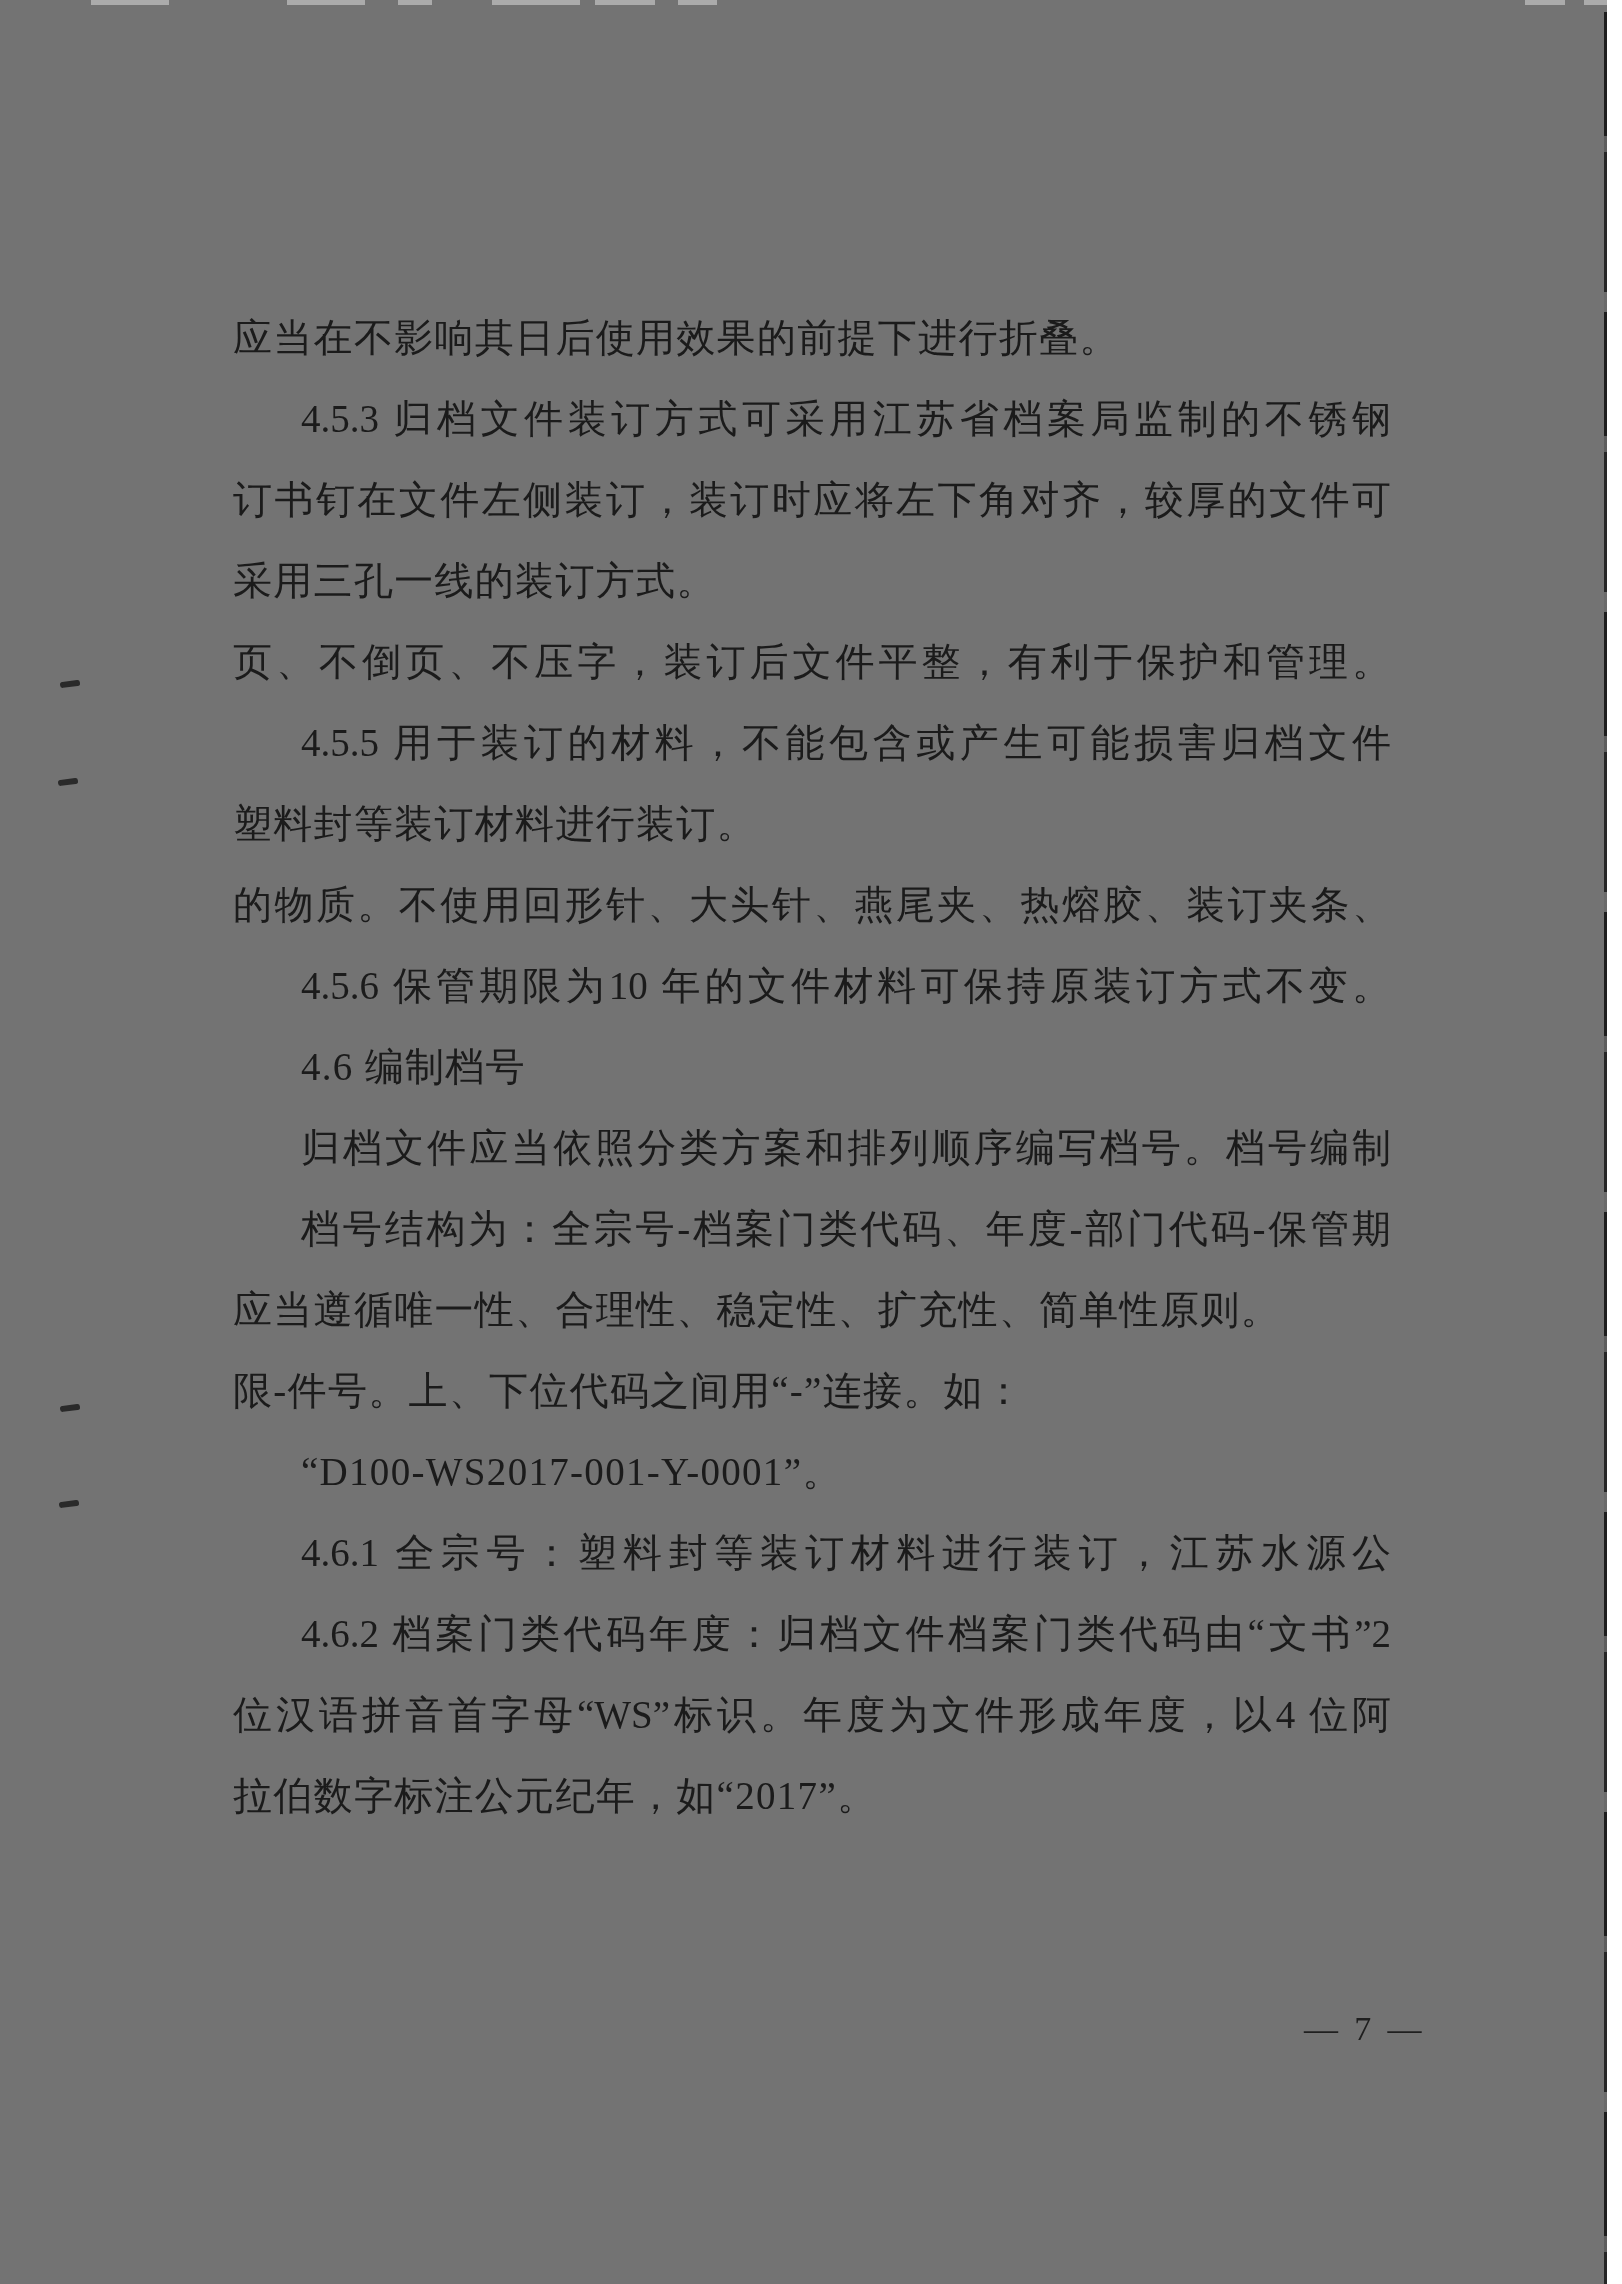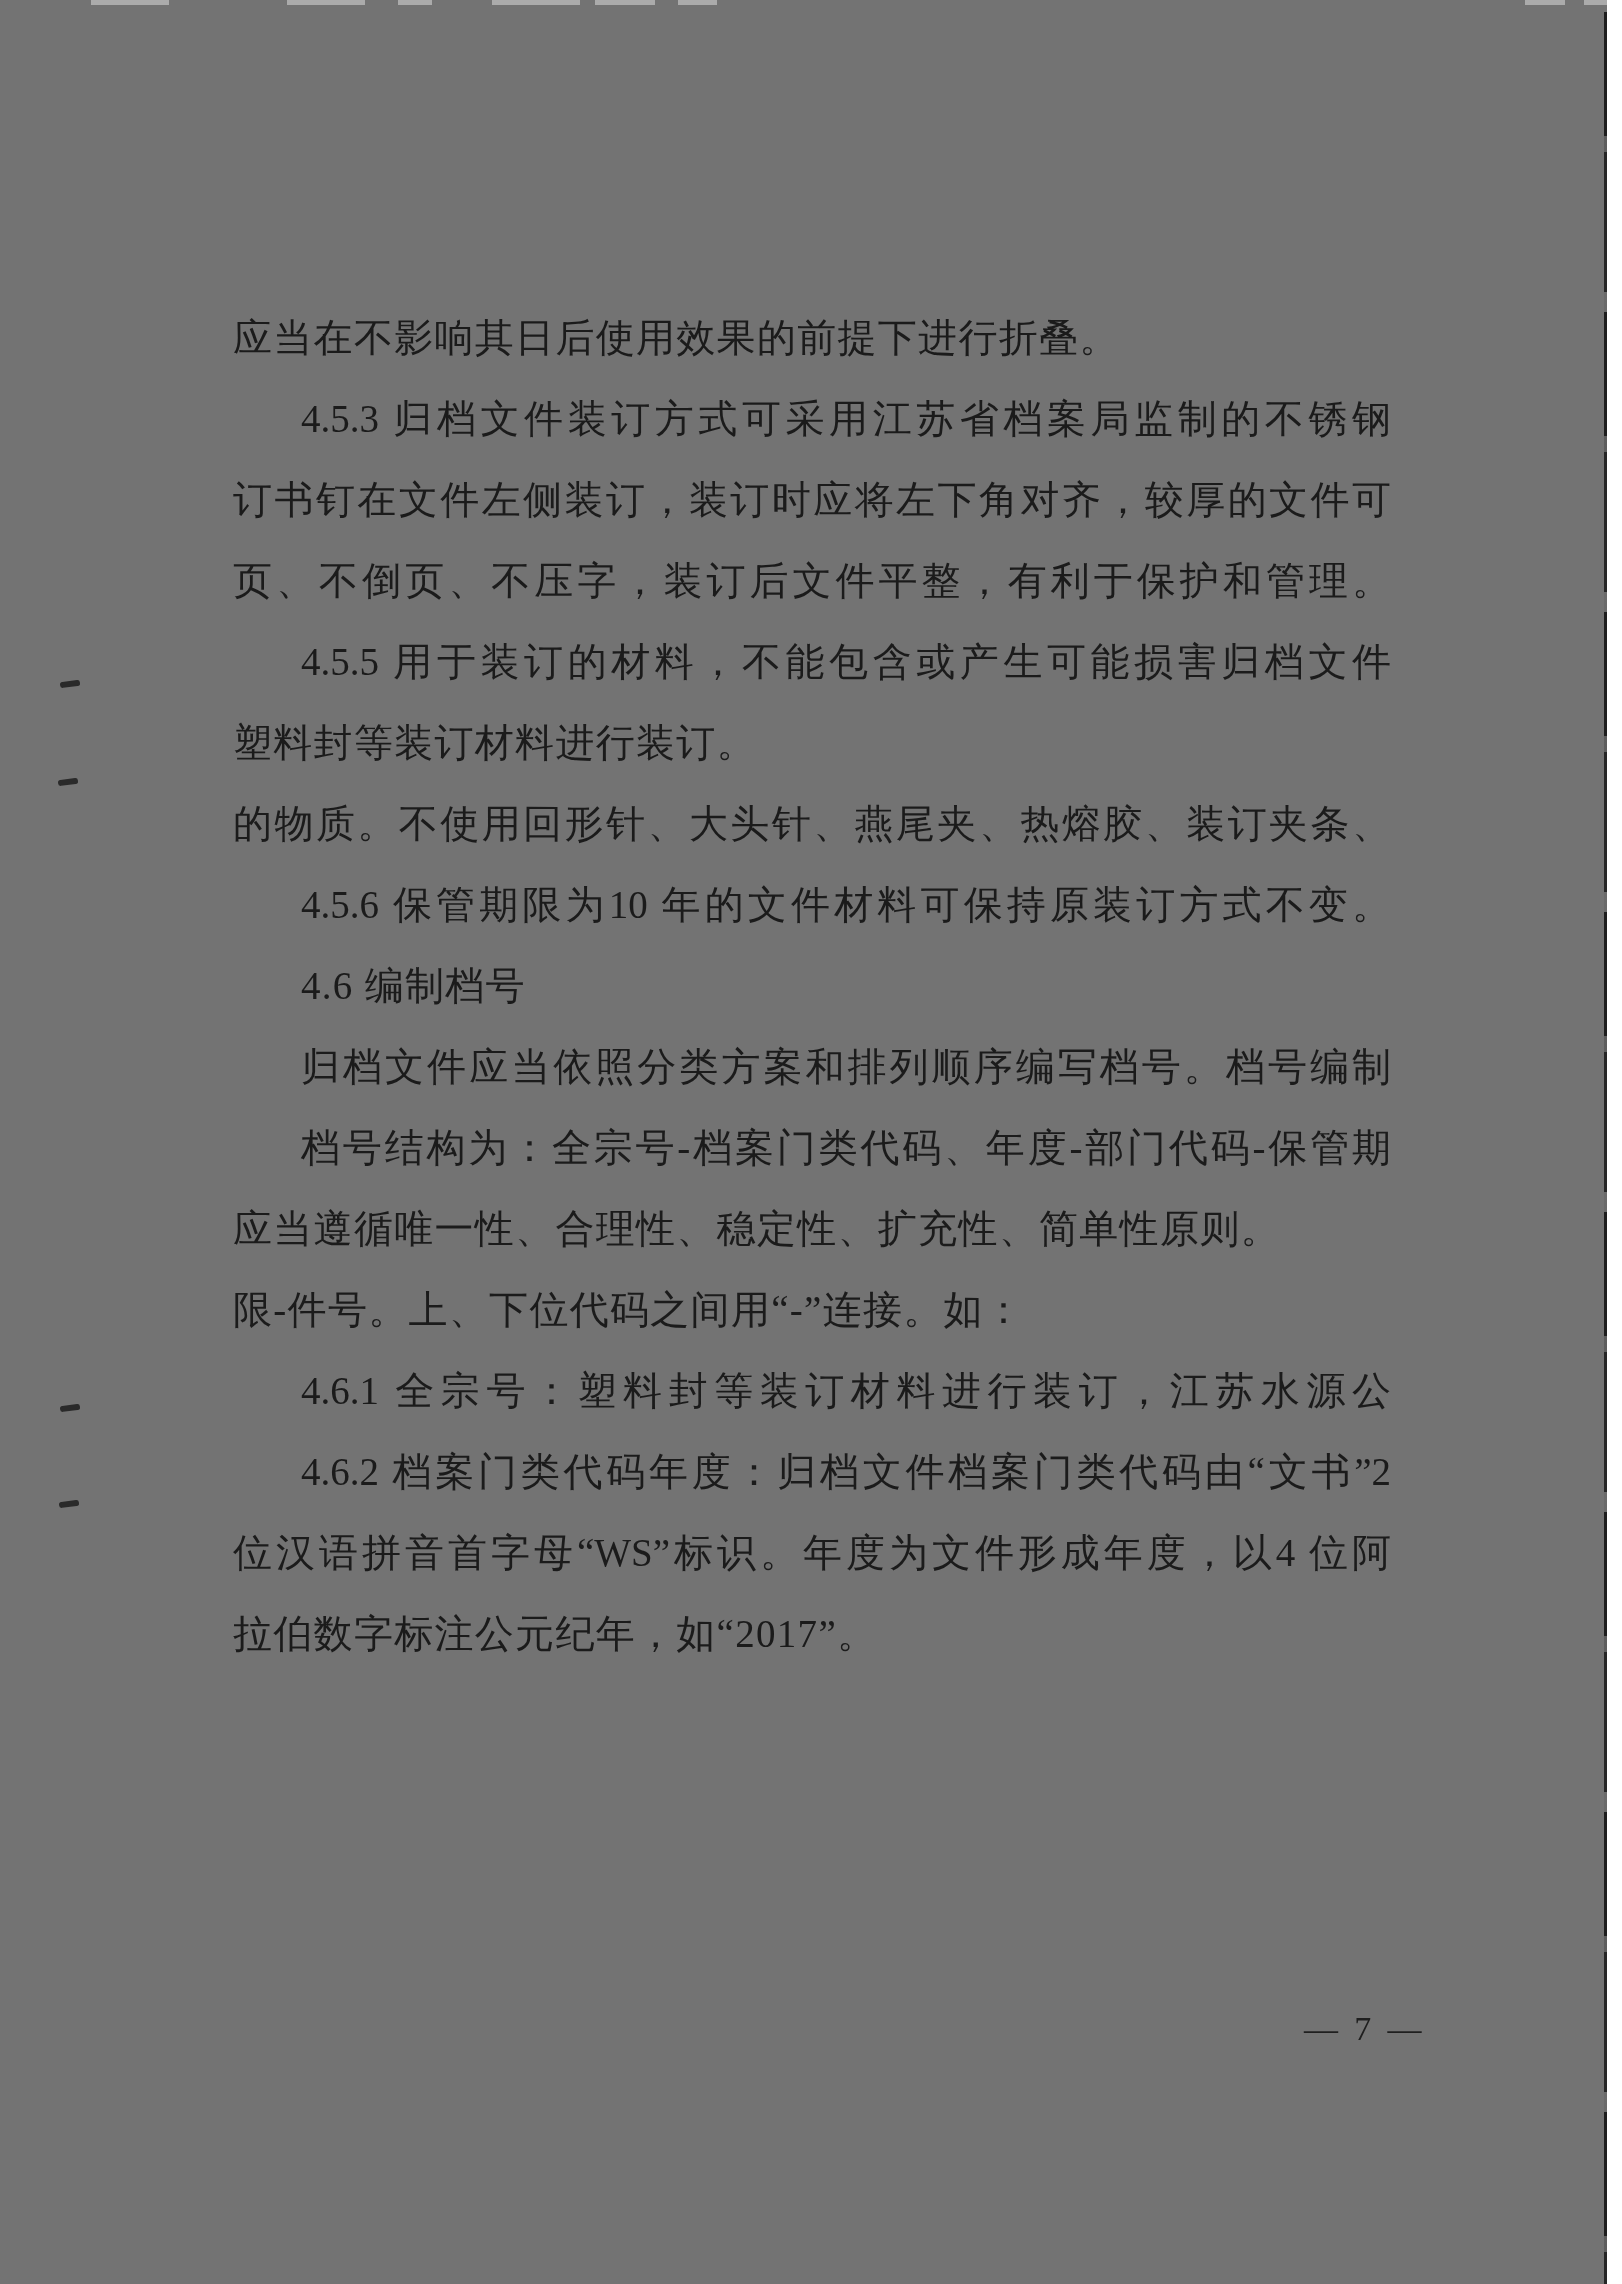--- a/index.html
+++ b/index.html
@@ -107,30 +107,32 @@
 
   <div class="margin-mark mark-1"></div>
   <div class="margin-mark mark-2"></div>
   <div class="margin-mark mark-3"></div>
   <div class="margin-mark mark-4"></div>
 
   <div class="textblock">
     <p class="line">应当在不影响其日后使用效果的前提下进行折叠。</p>
     <p class="line indent justify">4.5.3 归档文件装订方式可采用江苏省档案局监制的不锈钢</p>
     <p class="line justify">订书钉在文件左侧装订，装订时应将左下角对齐，较厚的文件可</p>
+    <p class="line">采用三孔一线的装订方式。</p>
     <p class="line justify">页、不倒页、不压字，装订后文件平整，有利于保护和管理。</p>
     <p class="line indent justify">4.5.5 用于装订的材料，不能包含或产生可能损害归档文件</p>
     <p class="line">塑料封等装订材料进行装订。</p>
     <p class="line justify">的物质。不使用回形针、大头针、燕尾夹、热熔胶、装订夹条、</p>
     <p class="line indent justify">4.5.6 保管期限为10 年的文件材料可保持原装订方式不变。</p>
     <p class="line indent">4.6 编制档号</p>
     <p class="line indent justify">归档文件应当依照分类方案和排列顺序编写档号。档号编制</p>
     <p class="line indent justify">档号结构为：全宗号-档案门类代码、年度-部门代码-保管期</p>
     <p class="line">应当遵循唯一性、合理性、稳定性、扩充性、简单性原则。</p>
     <p class="line">限-件号。上、下位代码之间用“-”连接。如：</p>
+    <p class="line indent">“D100-WS2017-001-Y-0001”。</p>
     <p class="line indent justify">4.6.1 全宗号：塑料封等装订材料进行装订，江苏水源公</p>
     <p class="line indent justify">4.6.2 档案门类代码年度：归档文件档案门类代码由“文书”2</p>
     <p class="line justify">位汉语拼音首字母“WS”标识。年度为文件形成年度，以4 位阿</p>
     <p class="line">拉伯数字标注公元纪年，如“2017”。</p>
   </div>
 
   <div class="page-number">— 7 —</div>
 
 </div>
 

